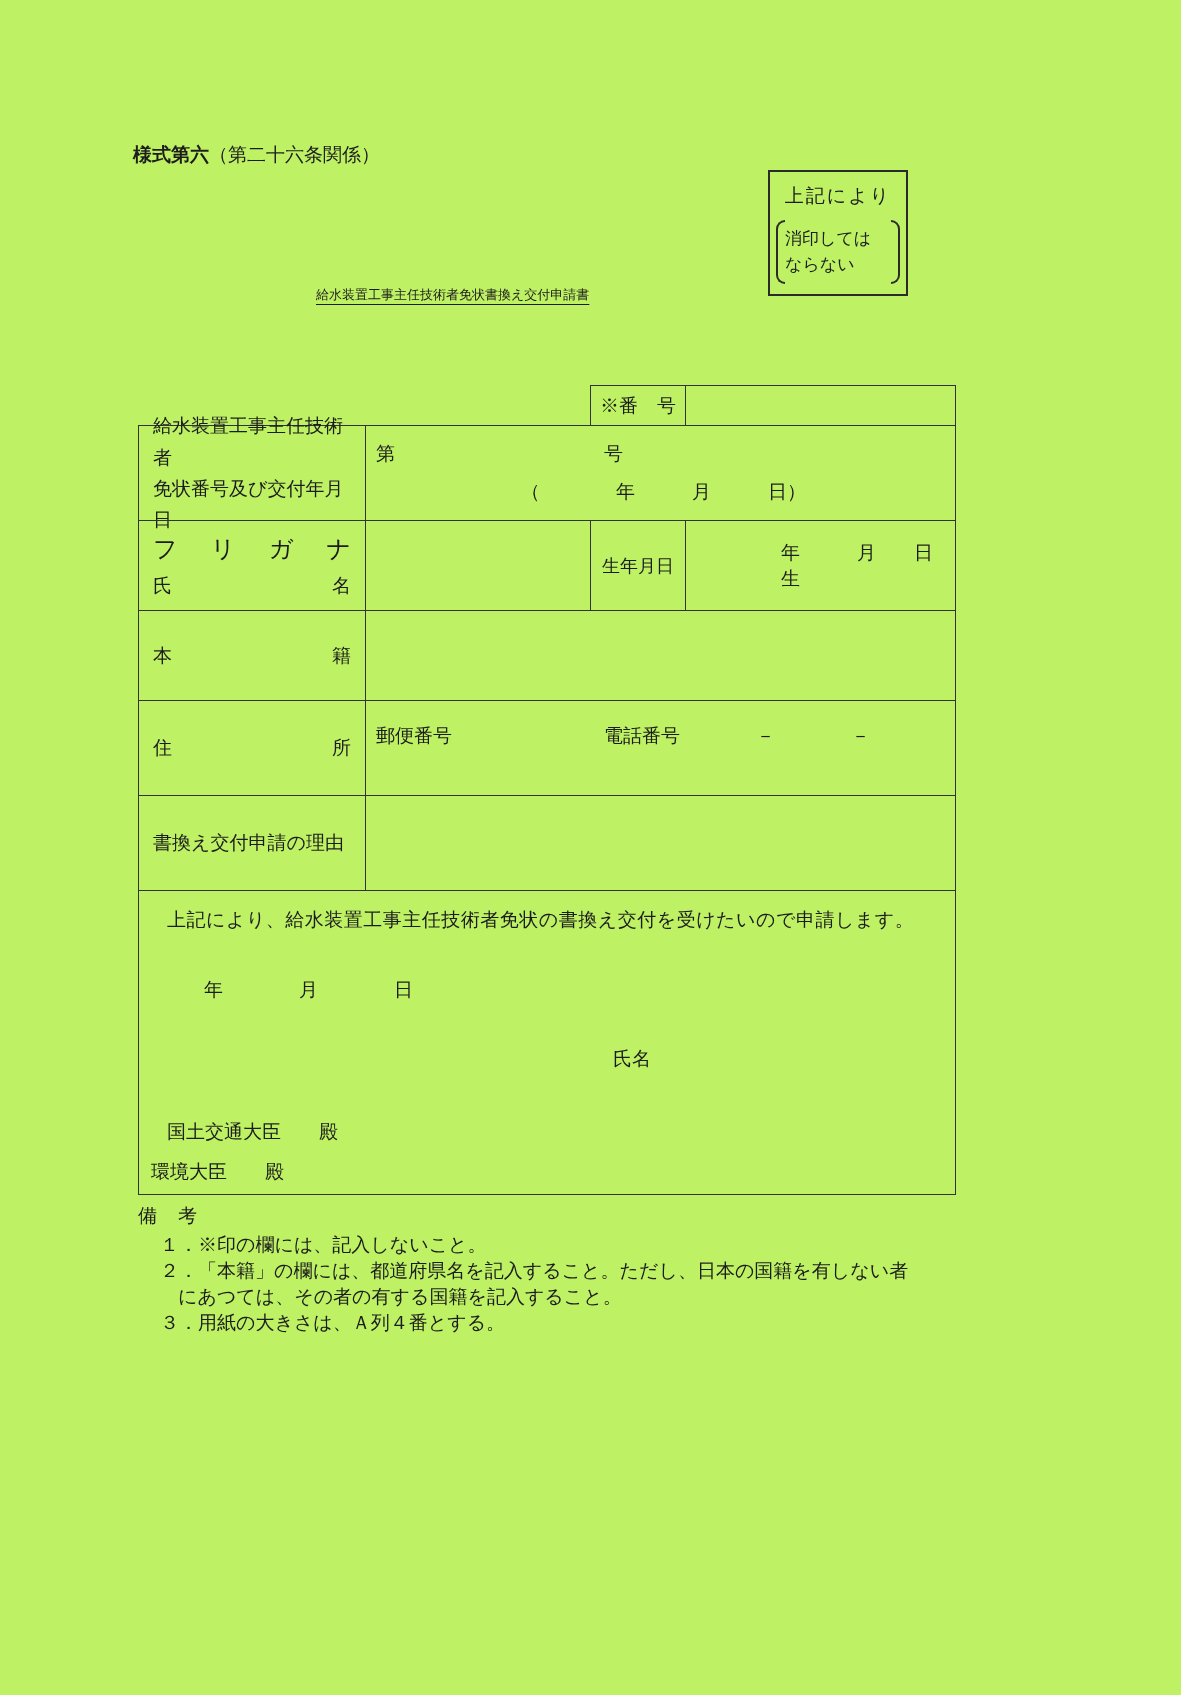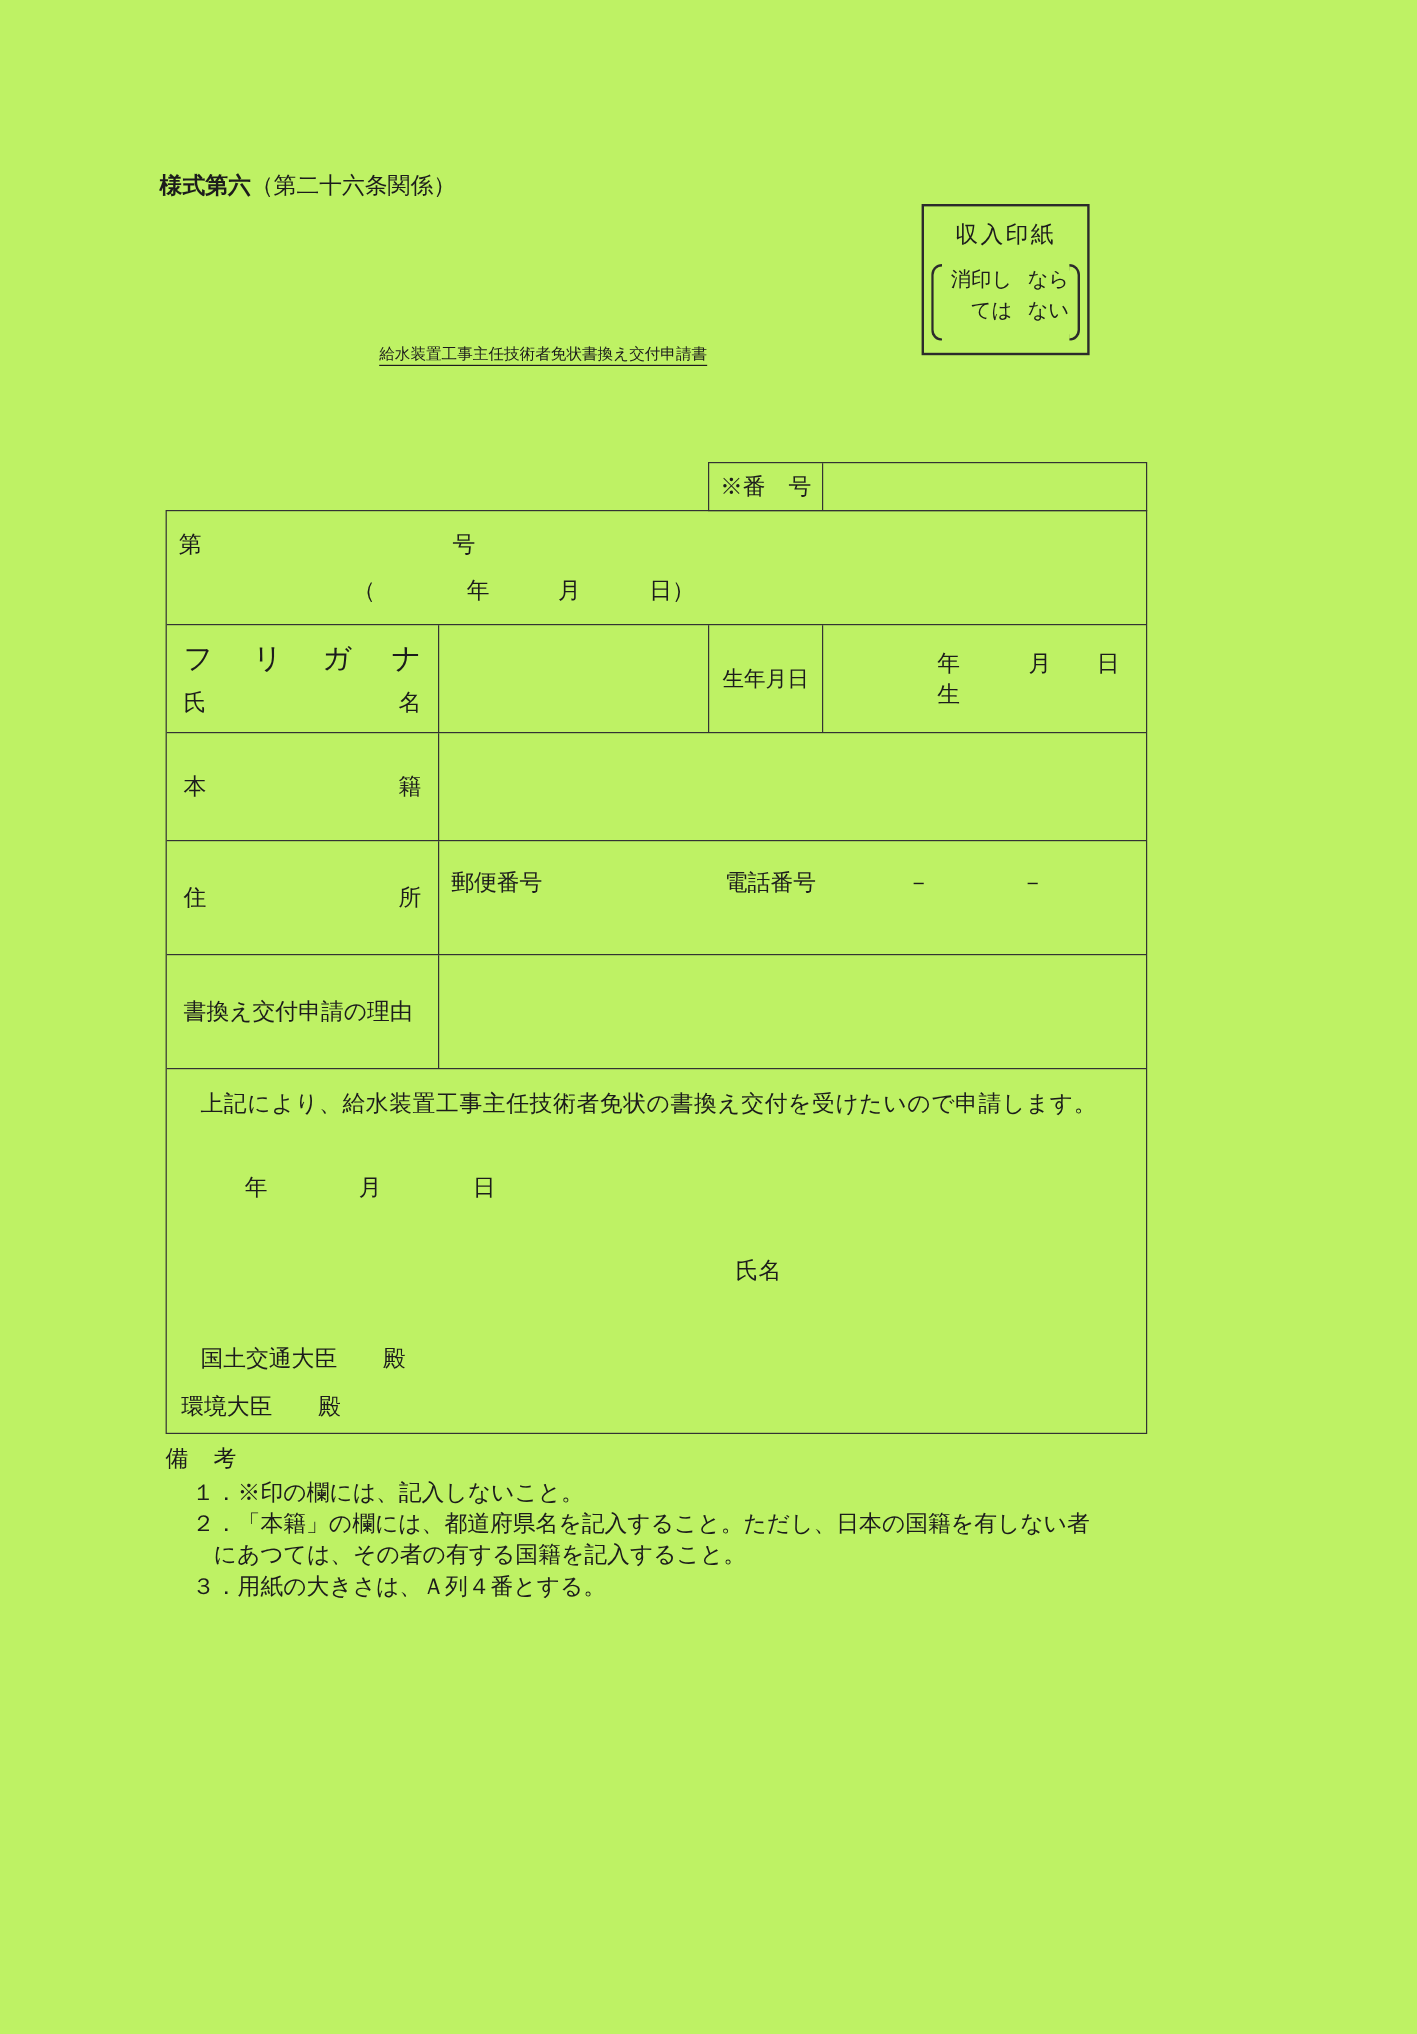--- a/index.html
+++ b/index.html
@@ -18,22 +18,22 @@
   .stamp-box {
     position:absolute; left:768px; top:170px; width:140px; height:126px;
     border:2px solid #2b2b2b;
   }
   .stamp-title { text-align:center; margin-top:11px; font-size:19px; letter-spacing:2px; }
   .stamp-note { position:absolute; left:6px; right:6px; top:48px; bottom:10px;
     display:flex; align-items:stretch; justify-content:center; }
   .bracket { width:9px; }
   .bracket.left  { border-left:2px solid #2b2b2b; border-top:2px solid #2b2b2b; border-bottom:2px solid #2b2b2b; border-radius:9px 0 0 9px; }
   .bracket.right { border-right:2px solid #2b2b2b; border-top:2px solid #2b2b2b; border-bottom:2px solid #2b2b2b; border-radius:0 9px 9px 0; }
-  .stamp-note-text { flex:1; display:flex; justify-content:center;
-    text-align:right; font-size:17px; line-height:1.55; }
+  .stamp-note-text { flex:1; display:flex; flex-direction:column; justify-content:center;
+    text-align:left; font-size:17px; line-height:1.55; }
 
   
   .doc-title {
     position:absolute; left:316px; top:286px; font-size:13px;
     text-decoration:underline; text-underline-offset:5px;
   }
 
   
   .number-row {
     position:absolute; left:590px; top:385px; width:366px; height:41px;
@@ -90,41 +90,45 @@
 </head>
 <body>
 
 <div class="page">
 
   <div class="form-code">
     <span class="bold">様式第六</span><span>（第二十六条関係）</span>
   </div>
 
   <div class="stamp-box">
-    <div class="stamp-title">収入印紙</div>
+    <div class="stamp-title">上記により</div>
     <div class="stamp-note">
       <div class="bracket left"></div>
       <div class="stamp-note-text">
         <span>消印しては</span>
         <span>ならない</span>
       </div>
       <div class="bracket right"></div>
     </div>
   </div>
 
   <div class="doc-title">給水装置工事主任技術者免状書換え交付申請書</div>
 
   <div class="number-row">
     <div class="number-label">※番　号</div>
     <div class="number-value"></div>
   </div>
 
   <div class="main-table">
 
     <div class="row r1">
+      <div class="cell-label label-2line">
+        <span>給水装置工事主任技術者</span>
+        <span>免状番号及び交付年月日</span>
+      </div>
       <div class="lic-value">
         <div>第　　　　　　　　　　　号</div>
         <div class="lic-line2">（　　　　年　　　月　　　日）</div>
       </div>
     </div>
 
     <div class="row r2">
       <div class="cell-label">
         <div class="spread kana-line">フリガナ</div>
         <div class="spread">氏名</div>

